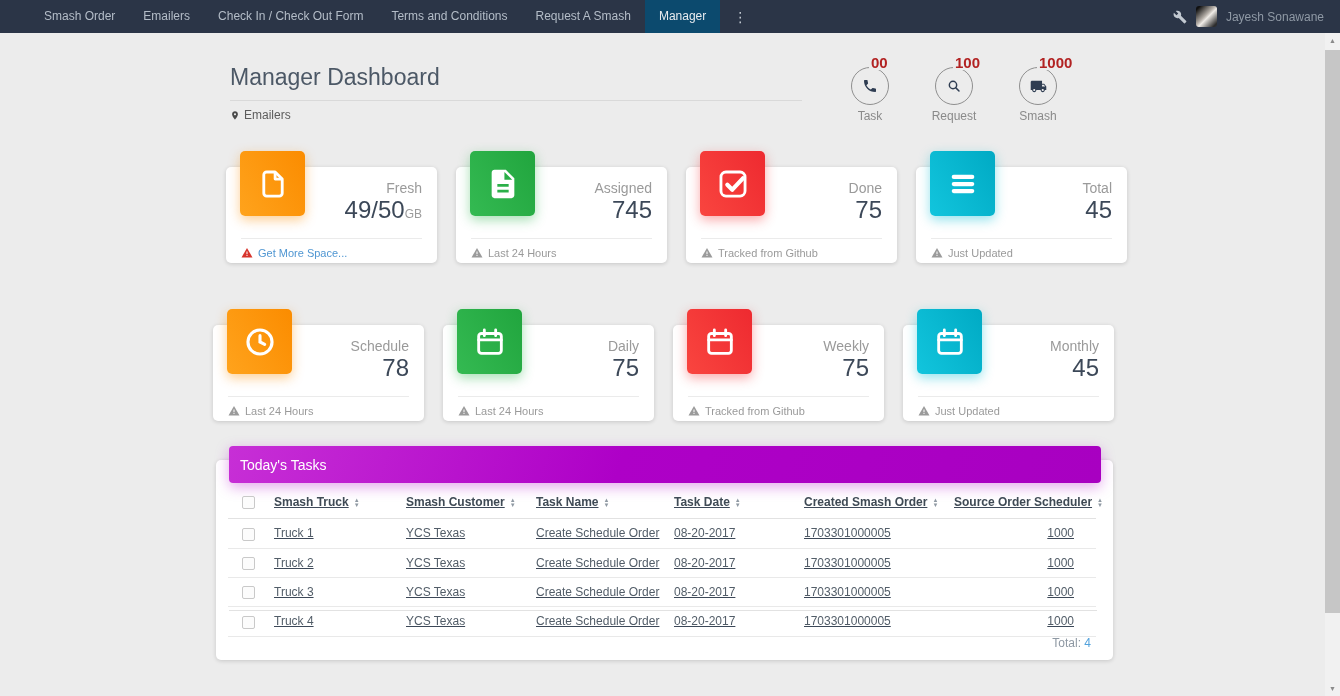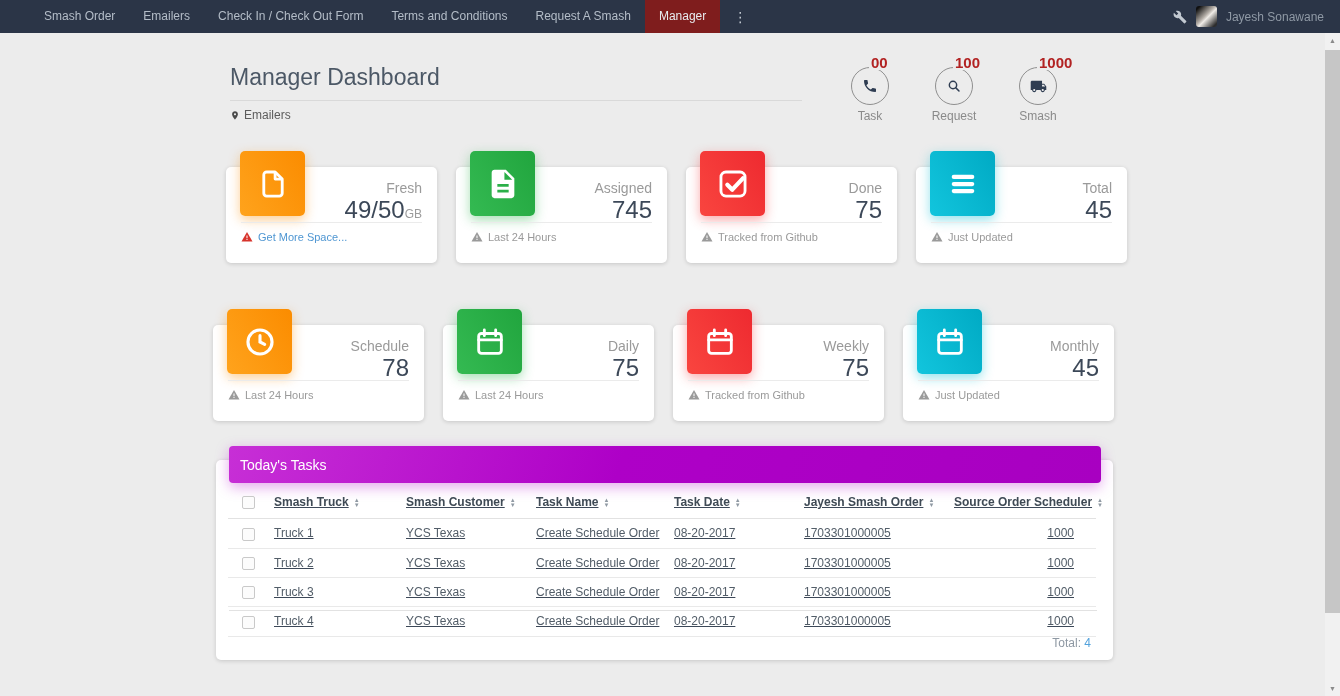--- a/index.html
+++ b/index.html
@@ -13,21 +13,21 @@
   
   .navbar {
     position:absolute; top:0; left:0; right:0; height:33px;
     background:#2b3547; display:flex; align-items:center;
     padding-left:30px; z-index:50;
   }
   .nav-item {
     color:#b4bdc8; font-size:12px; height:33px; line-height:33px;
     padding:0 14px; cursor:pointer; white-space:nowrap;
   }
-  .nav-item.active { background:#7f1d1d; color:#e8ebef; }
+  .nav-item.active { background:#0c4a6e; color:#e8ebef; }
   .nav-kebab { color:#c3cad2; font-size:14px; padding:0 13px; cursor:pointer; letter-spacing:1px; }
   .nav-right { margin-left:auto; display:flex; align-items:center; gap:9px; padding-right:16px; }
   .wrench { width:14px; height:14px; cursor:pointer; }
   .avatar {
     width:21px; height:21px; border-radius:3px; cursor:pointer;
     background:linear-gradient(135deg,#101010 10%,#b5afa8 45%,#efece7 55%,#2e2e2e 90%);
   }
   .username { color:#8f99a5; font-size:12px; }
 
   
@@ -72,21 +72,21 @@
   .icon-orange { background:linear-gradient(60deg,#ffa31c,#fb8c00); box-shadow:0 4px 12px rgba(251,140,0,.42); }
   .icon-green  { background:linear-gradient(60deg,#34ba52,#21a53e); box-shadow:0 4px 12px rgba(43,178,76,.42); }
   .icon-red    { background:linear-gradient(60deg,#f9453f,#ee2a30); box-shadow:0 4px 12px rgba(242,53,55,.42); }
   .icon-cyan   { background:linear-gradient(60deg,#12c5dd,#00aac4); box-shadow:0 4px 12px rgba(0,188,212,.42); }
   .card-body { text-align:right; padding:13px 15px 0; }
   .card-label { font-size:14px; color:#9a9a9a; }
   .card-value { font-size:24px; color:#3c4858; margin-top:1px; line-height:26px; }
   .card-unit { font-size:12px; color:#9a9a9a; }
   .card-footer {
     position:absolute; bottom:0; left:15px; right:15px; border-top:1px solid #ebebeb;
-    padding:8px 0 20px; font-size:11px; color:#9a9a9a; display:flex; align-items:center; gap:5px;
+    padding:8px 0 4px; font-size:11px; color:#9a9a9a; display:flex; align-items:center; gap:5px;
   }
   .warn { width:12px; height:12px; flex:0 0 auto; }
   .warn-red { color:#d7342c; }
   .warn-gray { color:#9a9a9a; }
   .footer-link { color:#4f96d2; cursor:pointer; }
 
   
   .tasks-card {
     position:absolute; left:216px; top:460px; width:897px; height:200px;
     background:#fff; border-radius:5px; box-shadow:0 1px 4px rgba(0,0,0,.16);
@@ -380,21 +380,21 @@
               <i>▼</i>
             </span></th>
         <th><span>Task Name</span><span class="sort">
               <i>▲</i>
               <i>▼</i>
             </span></th>
         <th><span>Task Date</span><span class="sort">
               <i>▲</i>
               <i>▼</i>
             </span></th>
-        <th><span>Jayesh Smash Order</span><span class="sort">
+        <th><span>Created Smash Order</span><span class="sort">
               <i>▲</i>
               <i>▼</i>
             </span></th>
         <th class="num"><span>Source Order Scheduler</span><span class="sort">
               <i>▲</i>
               <i>▼</i>
             </span></th>
       </tr>
     </thead>
     <tbody>

